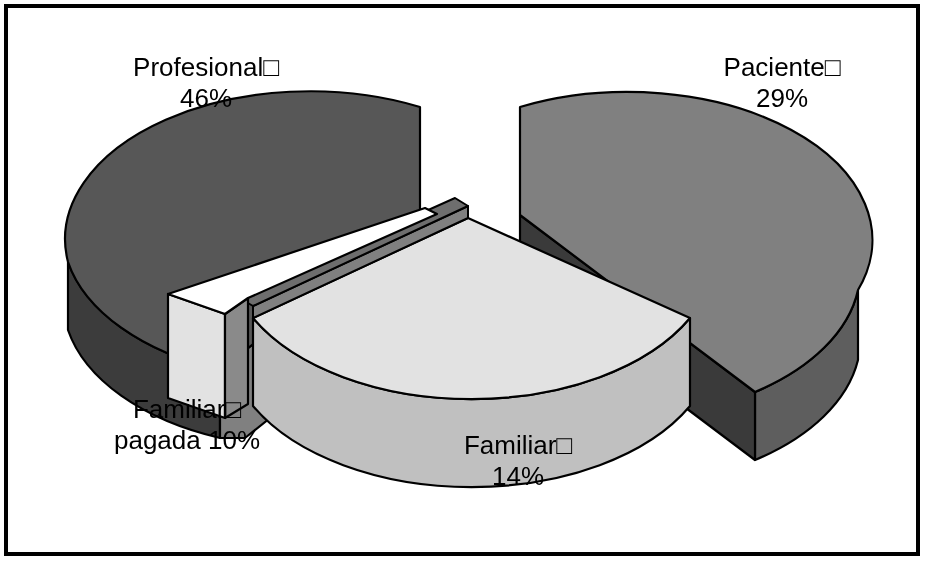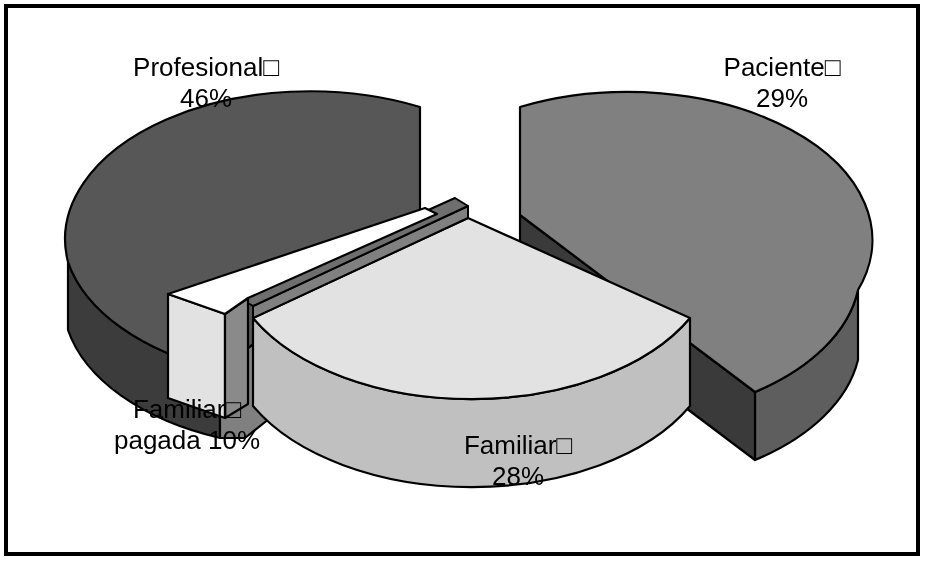--- a/index.html
+++ b/index.html
@@ -153,21 +153,21 @@
     <span class="lab-line">46%</span>
   </div>
 
   <div class="slice-label" id="label-paciente">
     <span class="lab-line">Paciente□</span>
     <span class="lab-line">29%</span>
   </div>
 
   <div class="slice-label" id="label-familiar">
     <span class="lab-line">Familiar□</span>
-    <span class="lab-line">28%</span>
+    <span class="lab-line">14%</span>
   </div>
 
   <div class="slice-label" id="label-persona">
     <span class="lab-line">Familiar□</span>
     <span class="lab-line">pagada 10%</span>
   </div>
 
 </div>
 
 </body></html>

